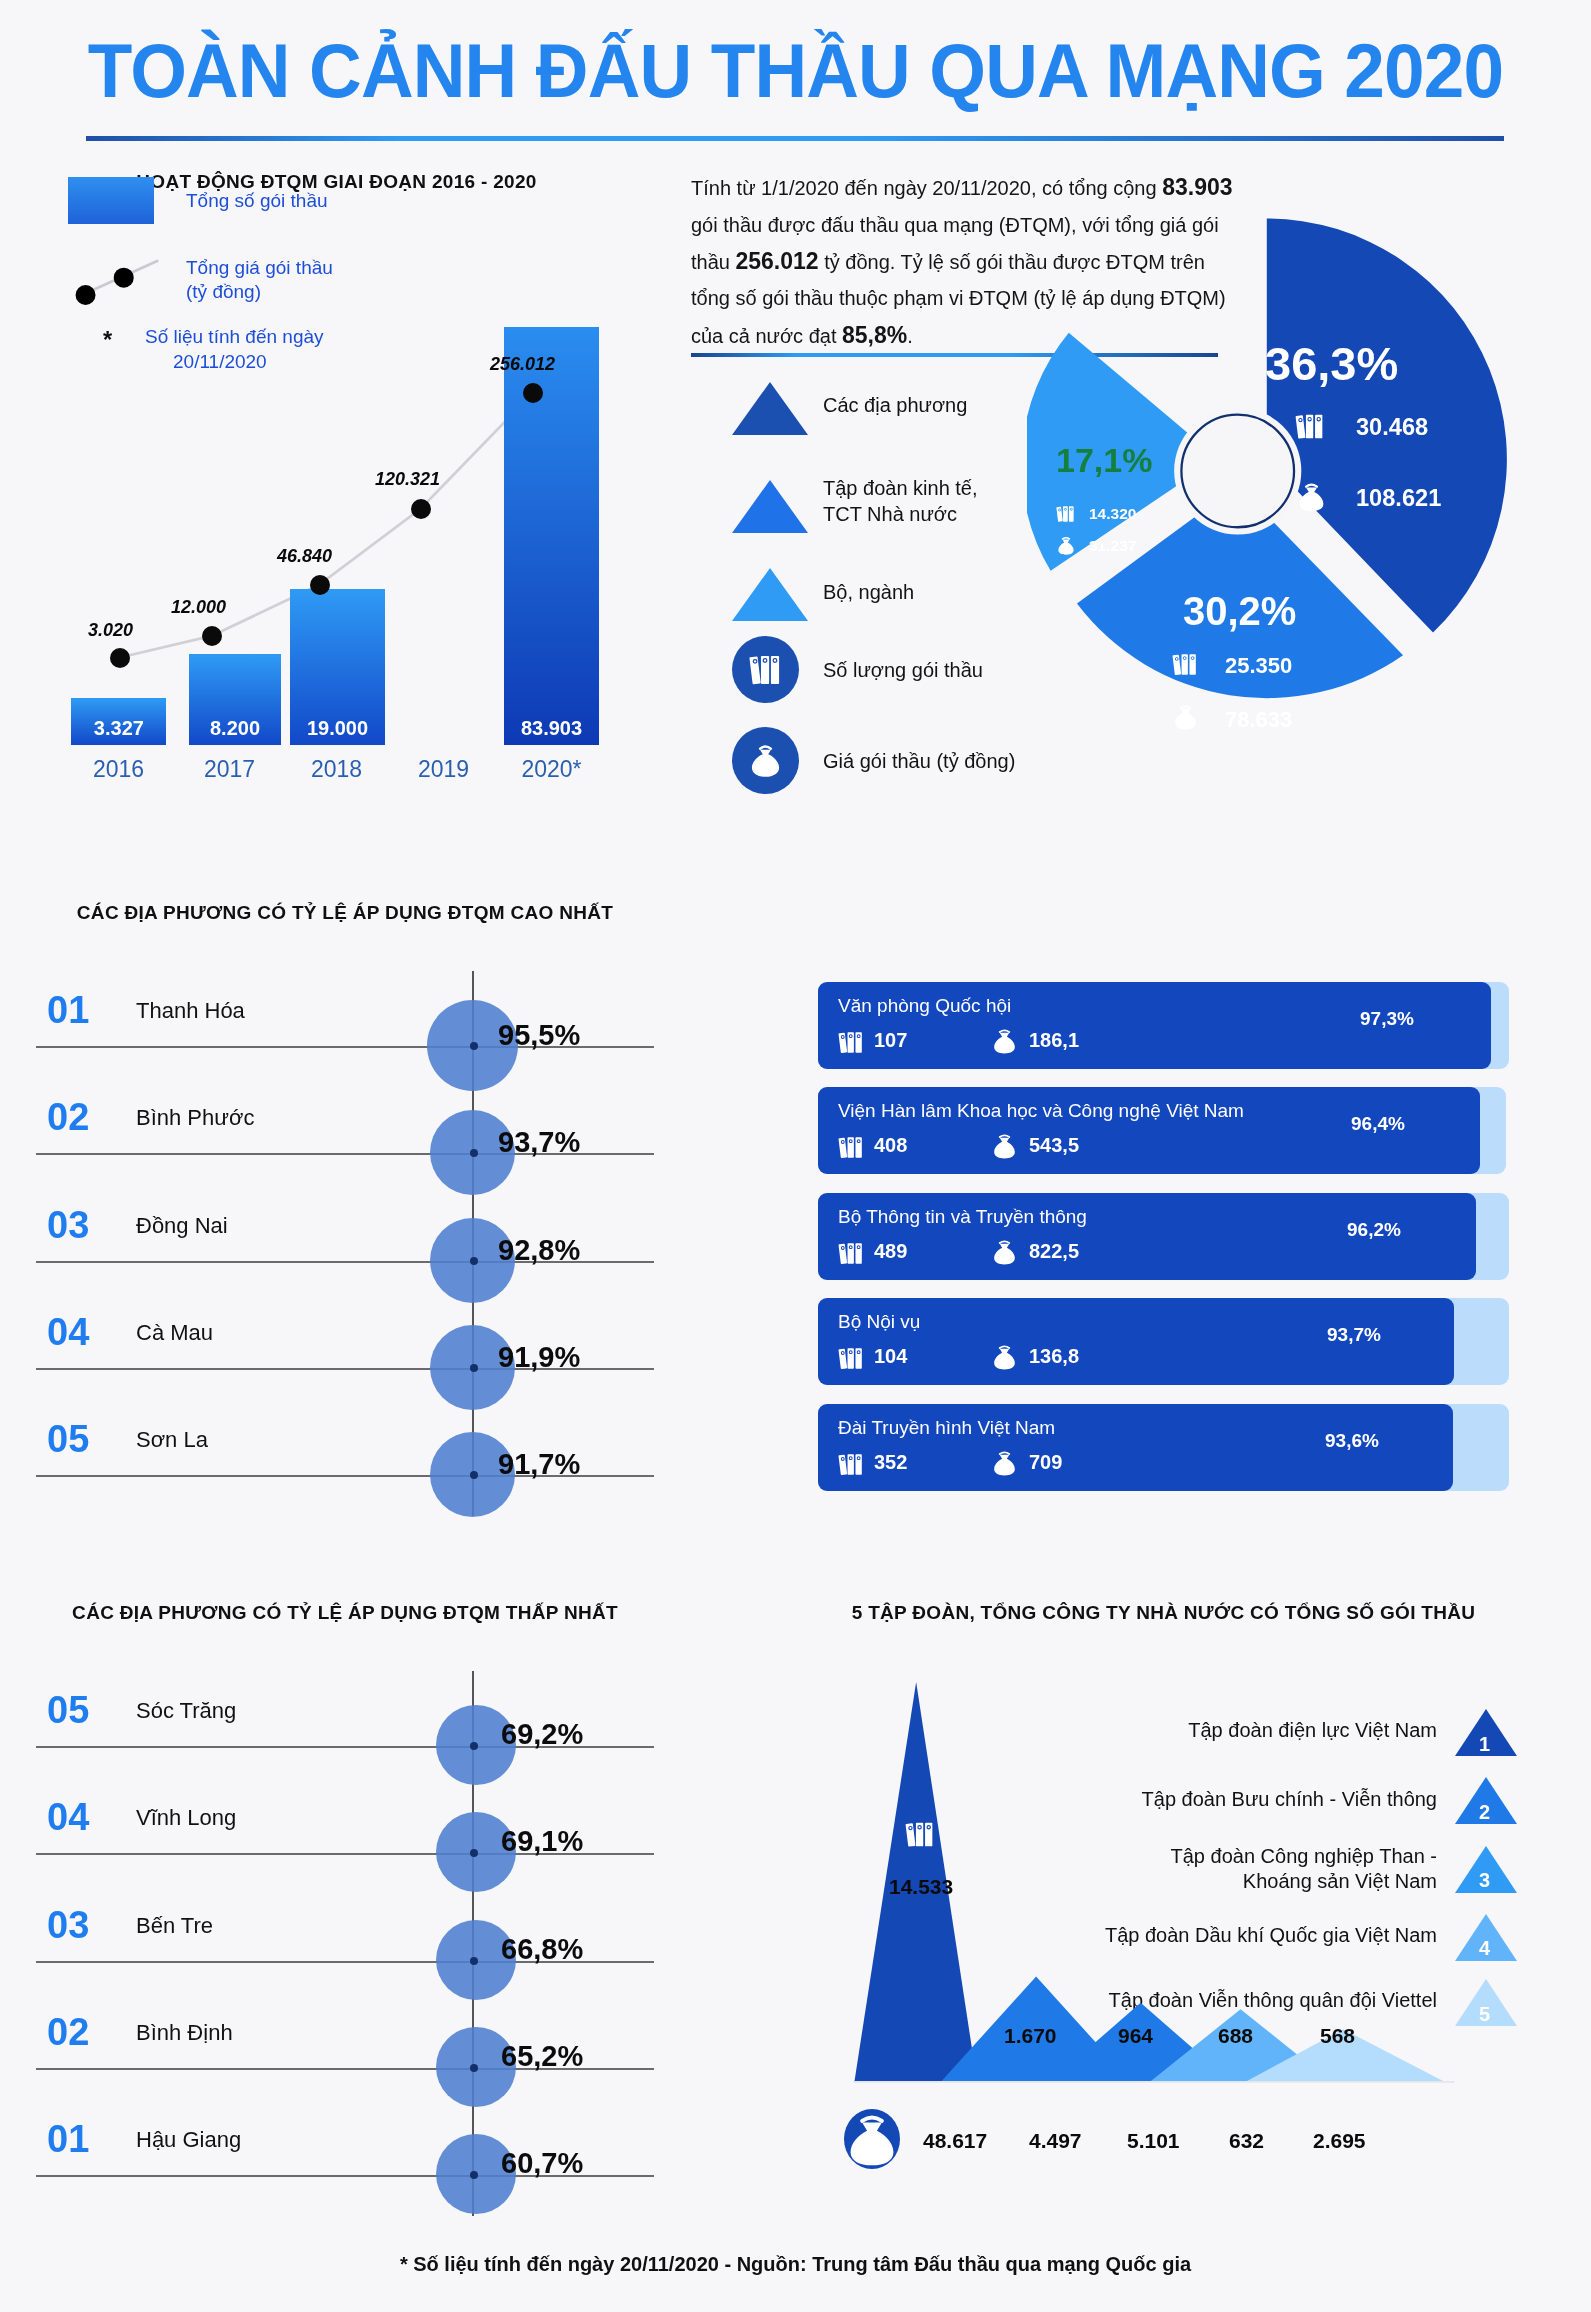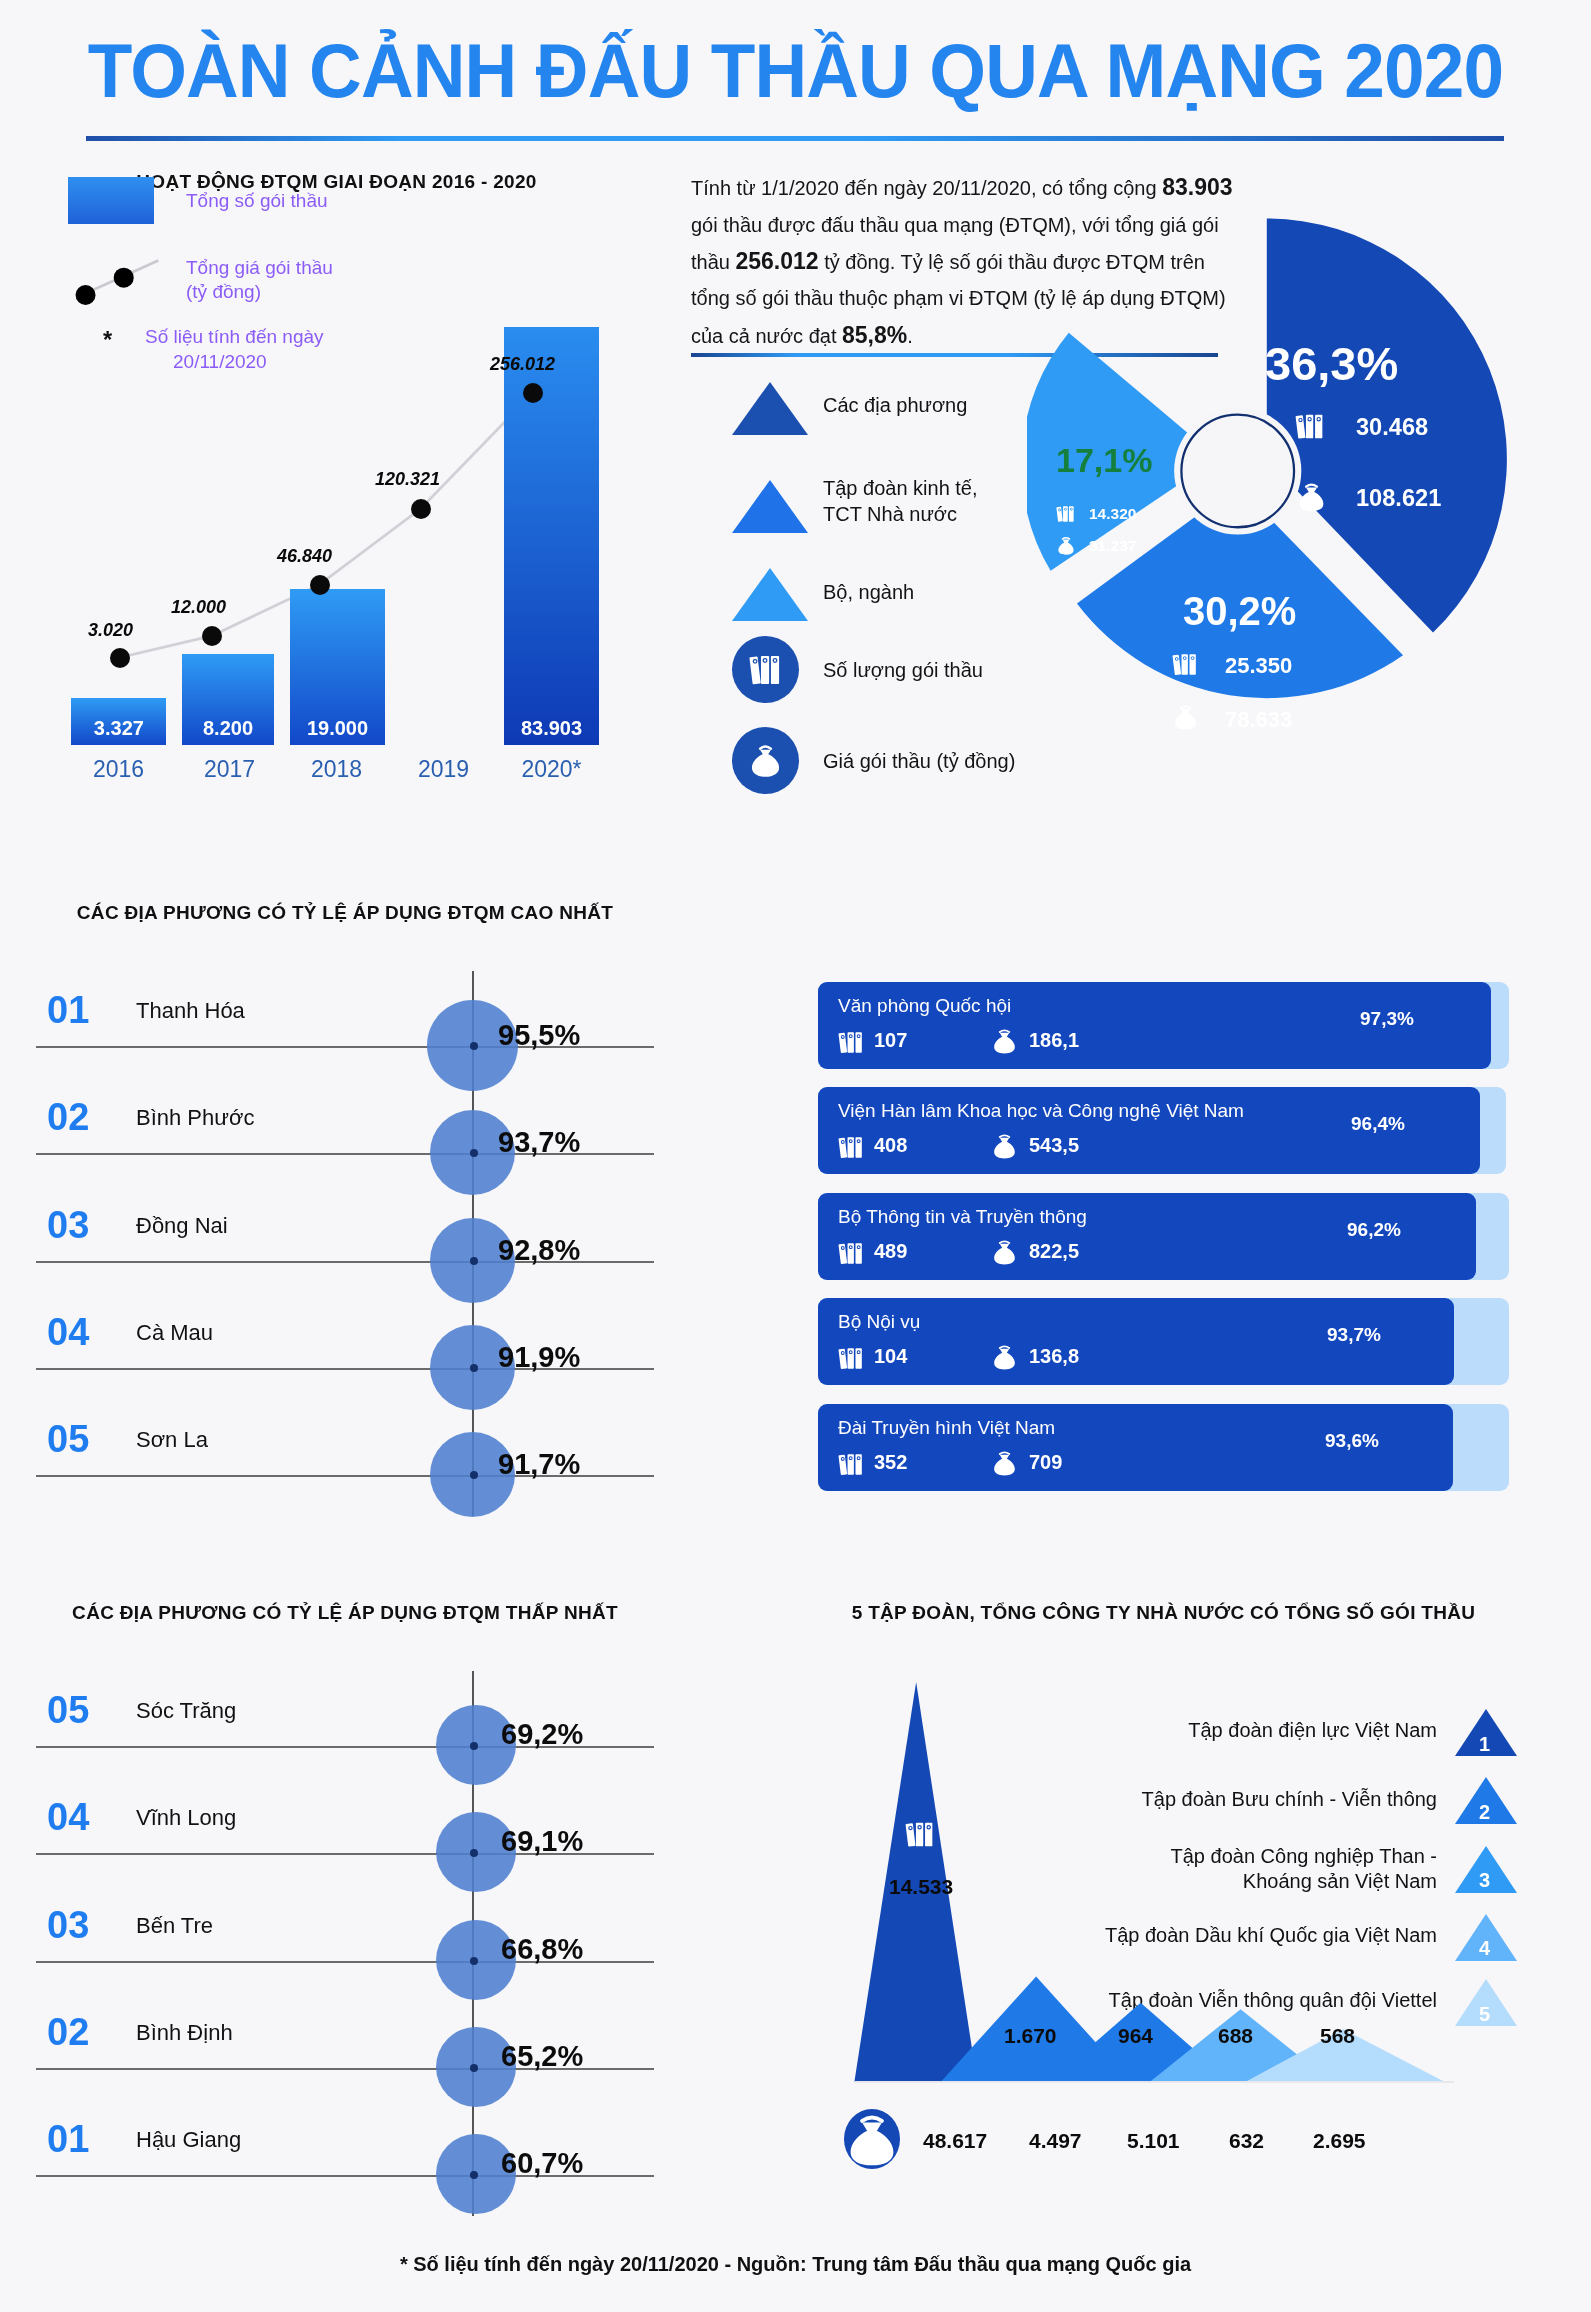--- a/index.html
+++ b/index.html
@@ -30,21 +30,21 @@
 
   
   .sec-title {
     position: absolute; font-size: 19px; font-weight: bold;
     letter-spacing: 0.3px; color: #101010; text-align: center;
   }
   .legend-sw {
     position: absolute; left: 68px; top: 177px; width: 86px; height: 47px;
     background: linear-gradient(180deg,#2f8fef 0%, #1f62d8 100%);
   }
-  .legend-txt { position: absolute; font-size: 19px; color: #8b5cf6; line-height: 1.25; }
+  .legend-txt { position: absolute; font-size: 19px; color: #1d4ed8; line-height: 1.25; }
   .legend-line { position:absolute; }
   .legend-star { position:absolute; font-size: 23.6px; font-weight:bold; color:#111; }
 
   .bar {
     position: absolute; bottom: 0;
     background: linear-gradient(180deg,#2f9bf5 0%, #1248c9 100%);
   }
   .bar.b4 { background: linear-gradient(180deg,#2fa1f7 0%, #0f3fbd 100%); }
   .bar.b5 { background: linear-gradient(180deg,#2a8df0 0%, #0e39b5 100%); }
   .bar-val {
@@ -143,21 +143,21 @@
 
   <div style="position:absolute; left:55px; top:227px; width:564px; height:518px;">
 
     <svg style="position:absolute; left:0; top:0;" width="564" height="518" viewBox="0 0 620 570">
       <polyline points="70,474 172,450 290,394 402,310 525,183" fill="none" stroke="#d0d0d6" stroke-width="3"></polyline>
     </svg>
 
     <div class="bar" style="left:16.4px; width:95px; height:47px;">
       <div class="bar-val">3.327</div>
     </div>
-    <div class="bar" style="left:127px; width:92px; height:91px;margin-top:24px;">
+    <div class="bar" style="left:134px; width:92px; height:91px;margin-top:24px;">
       <div class="bar-val">8.200</div>
     </div>
     <div class="bar" style="left:235px; width:95px; height:156px;">
       <div class="bar-val">19.000</div>
     </div>
     <div class="bar b5" style="left:449px; width:95px; height:418px;">
       <div class="bar-val">83.903</div>
     </div>
 
     <div class="pt" style="left:55px; top:421px;"></div>

